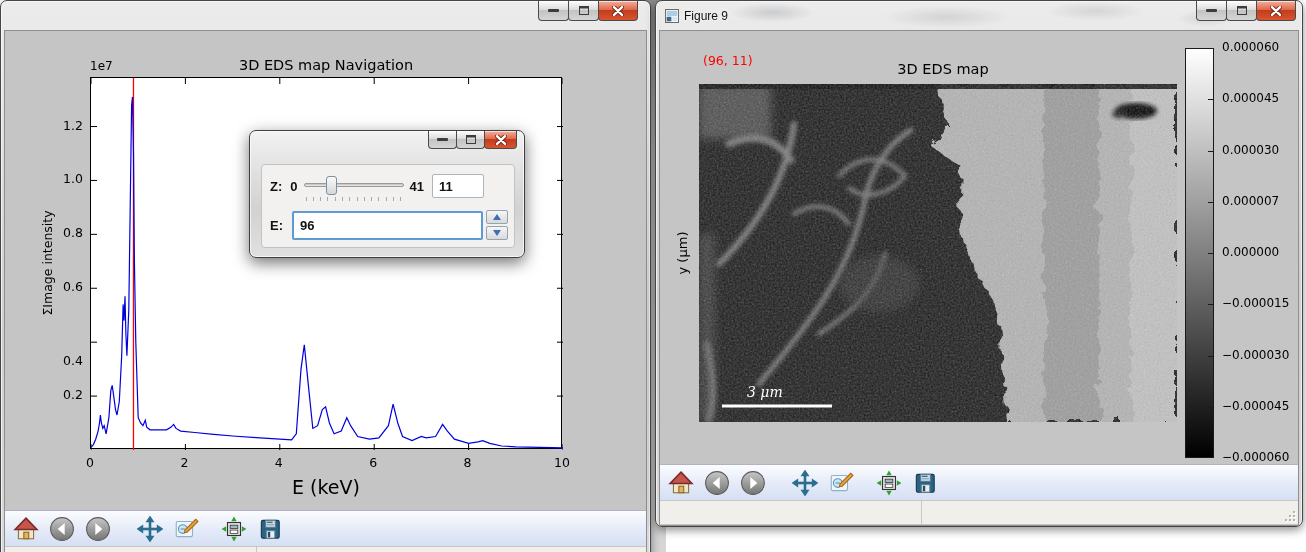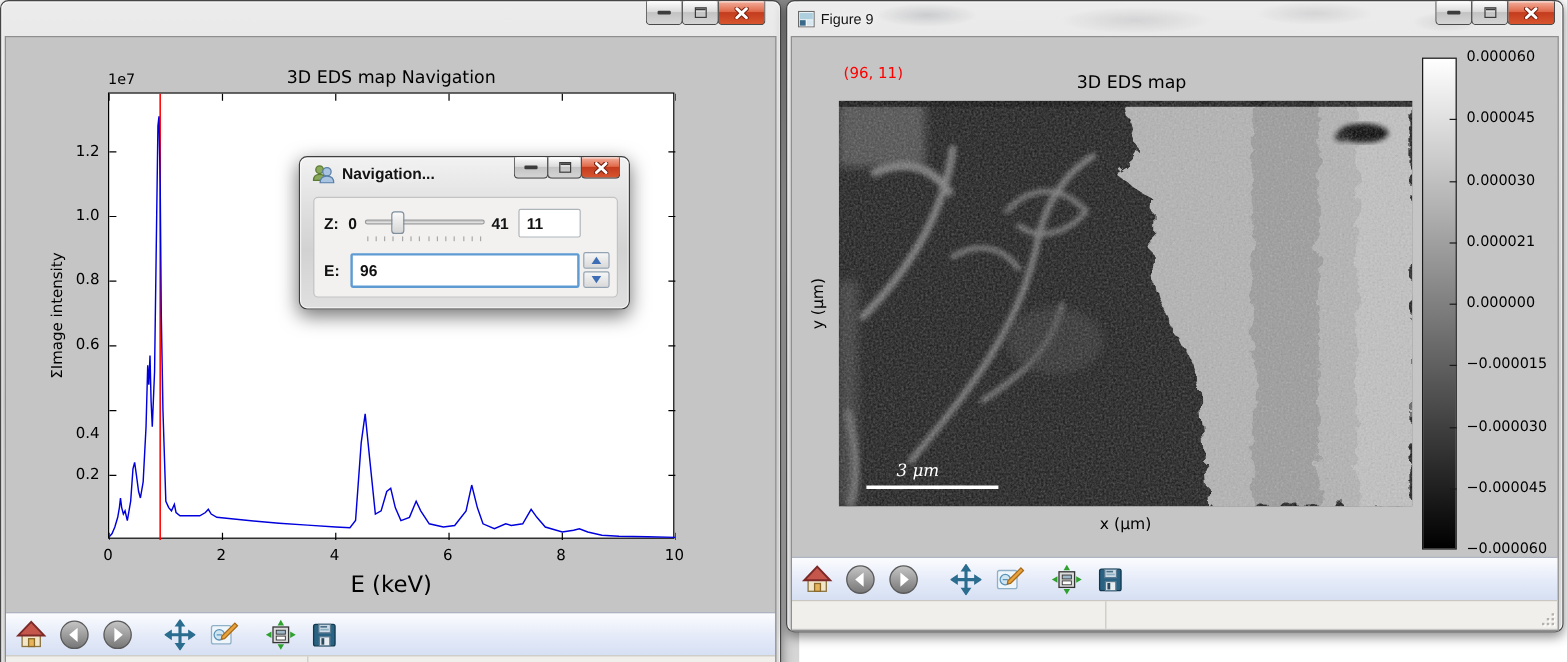--- a/index.html
+++ b/index.html
@@ -267,26 +267,20 @@
       <div id="f1-yticks">
           <div class="mpl-text ytick-label" style="top: 356.087px;">0.2</div>
           <div class="mpl-text ytick-label" style="top: 302.174px; margin-top: 20px;">0.4</div>
           <div class="mpl-text ytick-label" style="top: 248.261px;">0.6</div>
           <div class="mpl-text ytick-label" style="top: 194.348px;">0.8</div>
           <div class="mpl-text ytick-label" style="top: 140.435px;">1.0</div>
           <div class="mpl-text ytick-label" style="top: 86.5217px;">1.2</div>
         </div>
 
       <div id="nav-dialog">
-        <div class="dlg-title">
-          <svg class="title-icon" viewBox="0 0 18 15">
-              <use href="#icon-people"></use>
-            </svg>
-          <span class="title-text">Navigation...</span>
-        </div>
         <div class="winbtns" style="right:7px;">
           <div class="winbtn min">
               <span class="glyph-min"></span>
             </div>
           <div class="winbtn max">
               <span class="glyph-max"></span>
             </div>
           <div class="winbtn close">
               <svg width="12" height="10" viewBox="0 0 12 10">
                 <use href="#glyph-close-x"></use>
@@ -383,21 +377,20 @@
           <svg width="12" height="10" viewBox="0 0 12 10">
             <use href="#glyph-close-x"></use>
           </svg>
         </div>
     </div>
 
     <div class="client">
       <div class="mpl-text" id="f2-coords" style="left:43px; top:22px;">(96, 11)</div>
       <div class="mpl-text" style="left:44px; top:30px; width:478px; text-align:center; font-size:14.5px;">3D EDS map</div>
       <div class="mpl-text rot" style="left:22px; top:222px; font-size:13px;">y (μm)</div>
-      <div class="mpl-text" style="left:39px; top:399px; width:478px; text-align:center; font-size:13px;">x (μm)</div>
 
       <svg id="f2-img" viewBox="0 0 478 338" preserveAspectRatio="none">
         <rect x="0" y="0" width="478" height="338" fill="#181818"></rect>
 
         <g filter="url(#rough)">
           <path d="M238,0 L478,0 L478,338 L308,338 C305,300 303,262 300,240 C292,208 272,182 265,160 C260,135 261,100 262,82 C248,72 236,66 230,60 C244,53 251,46 250,40 C243,26 240,12 238,0 Z" fill="#b3b3b3"></path>
           <rect x="345" y="0" width="55" height="338" fill="#000000" opacity="0.13"></rect>
           <rect x="432" y="0" width="46" height="338" fill="#ffffff" opacity="0.20"></rect>
         </g>
 
@@ -428,21 +421,21 @@
         <text x="48" y="313" fill="#ffffff" font-size="14" font-style="italic" font-family="DejaVu Serif, serif">3 μm</text>
       </svg>
 
       <div id="f2-colorbar"></div>
       <div id="f2-cb-labels">
           <div class="cb-label" style="top: 9px;">0.000060</div>
           <div class="cb-label" style="top: 60.25px;">0.000045</div>
           <div class="cb-tick" style="top: 68.25px;"></div>
           <div class="cb-label" style="top: 111.5px;">0.000030</div>
           <div class="cb-tick" style="top: 119.5px;"></div>
-          <div class="cb-label" style="top: 162.75px;">0.000021</div>
+          <div class="cb-label" style="top: 162.75px;">0.000007</div>
           <div class="cb-tick" style="top: 170.75px;"></div>
           <div class="cb-label" style="top: 214px;">0.000000</div>
           <div class="cb-tick" style="top: 222px;"></div>
           <div class="cb-label" style="top: 265.25px;">−0.000015</div>
           <div class="cb-tick" style="top: 273.25px;"></div>
           <div class="cb-label" style="top: 316.5px;">−0.000030</div>
           <div class="cb-tick" style="top: 324.5px;"></div>
           <div class="cb-label" style="top: 367.75px;">−0.000045</div>
           <div class="cb-tick" style="top: 375.75px;"></div>
           <div class="cb-label" style="top: 419px;">−0.000060</div>

